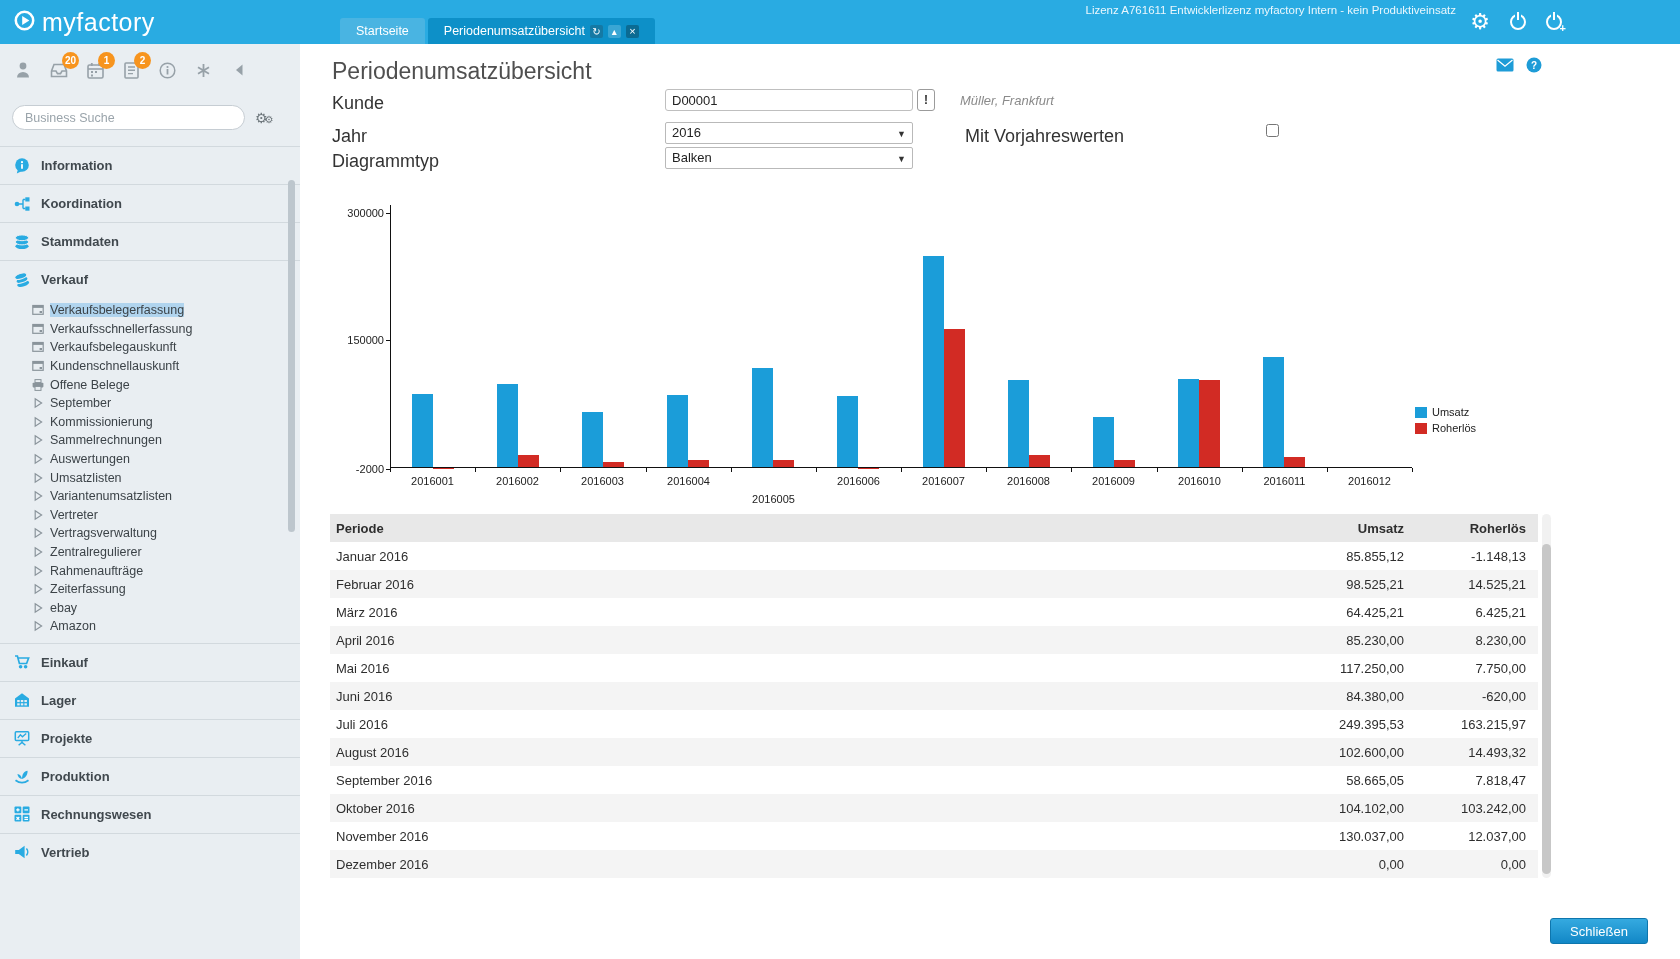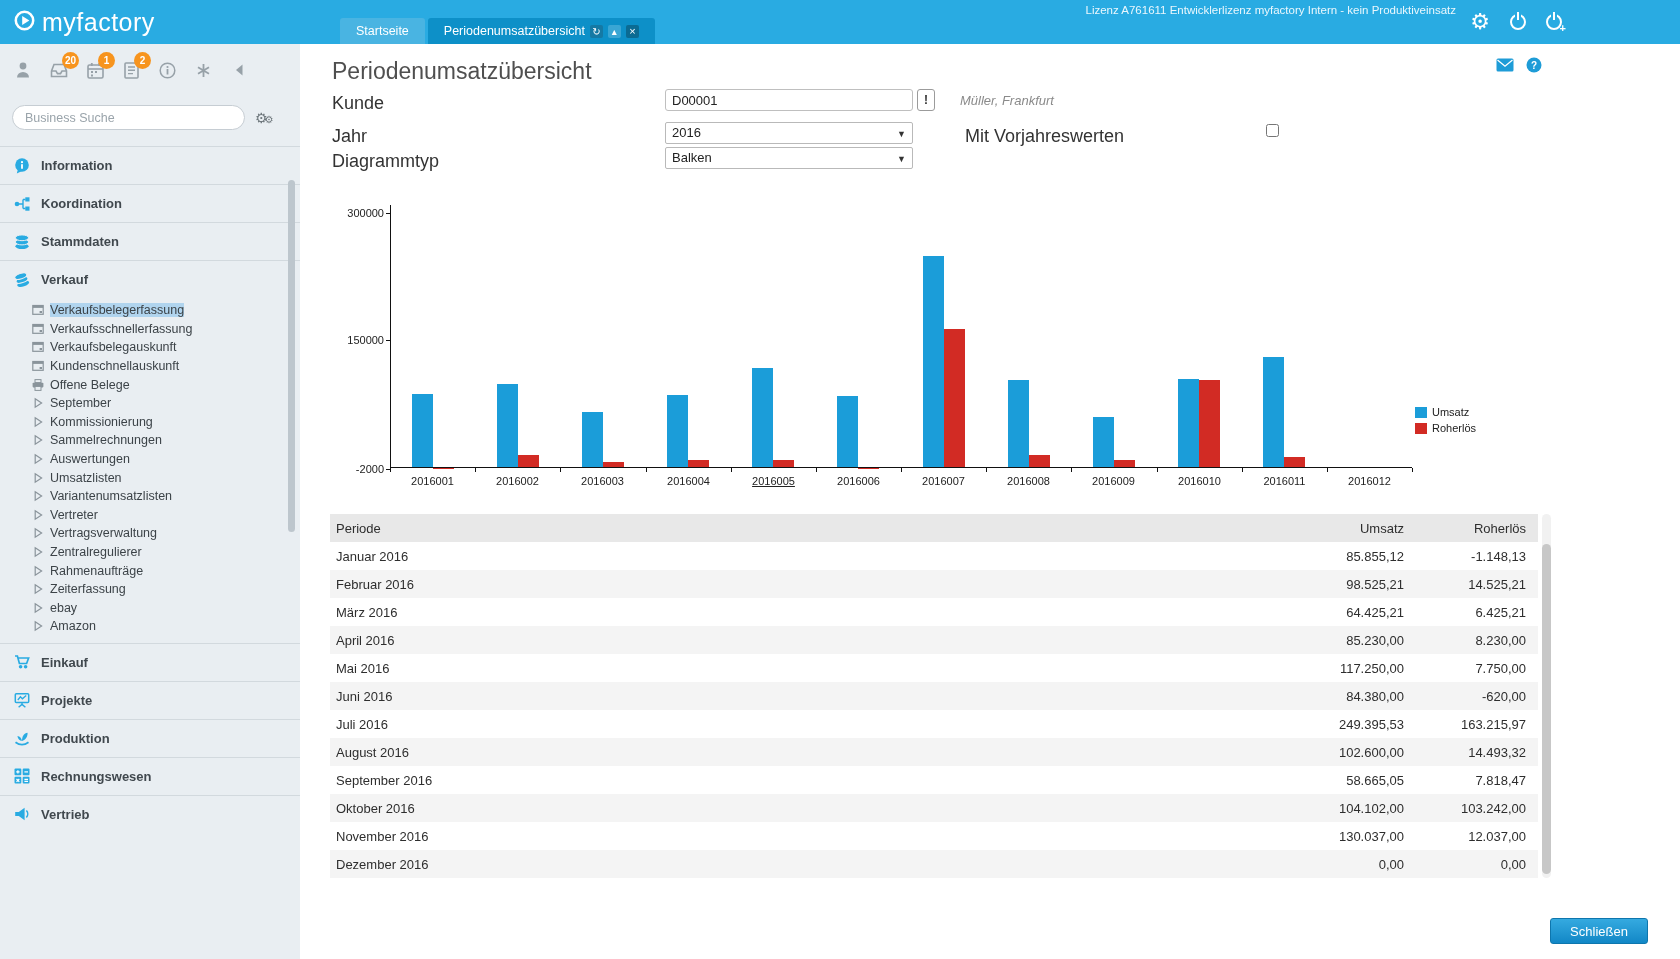--- a/index.html
+++ b/index.html
@@ -73,21 +73,21 @@
   #chart .axis { position:absolute; background:#111; }
   #chart .ytick-lbl { position:absolute; width:60px; text-align:right; font-size:11px; color:#222; }
   #chart .xtick-lbl { position:absolute; text-align:center; font-size:11px; color:#222; }
   #chart .bar { position:absolute; pointer-events:auto; }
   .legend { position:absolute; left:1115px; top:360px; font-size:11px; color:#222; }
   .legend-row { display:flex; align-items:center; gap:5px; height:16px; }
   .legend-swatch { width:12px; height:11px; }
 
   
   .ptable { position:absolute; left:30px; top:470px; width:1208px; border-collapse:collapse; table-layout:fixed; font-size:13px; color:#2e2e2e; }
-  .ptable th { background:#e8e8e8; height:28px; font-weight:normal; text-align:right; padding:0 12px 0 0; }
+  .ptable th { background:#e8e8e8; height:28px; font-weight:bold; text-align:right; padding:0 12px 0 0; }
   .ptable th:first-child { text-align:left; padding:0 0 0 6px; }
   .ptable td { height:28px; text-align:right; padding:0 12px 0 0; }
   .ptable td:first-child { text-align:left; padding:0 0 0 6px; }
   .ptable tbody tr:nth-child(even) { background:#f4f4f4; }
   .tbl-scroll-track { position:absolute; left:1242px; top:470px; width:9px; height:364px; background:#f1f1f1; border-radius:5px; }
   .tbl-scroll-thumb { position:absolute; left:1242px; top:500px; width:9px; height:330px; background:#c7c7c7; border-radius:5px; }
 
   .close-btn { position:absolute; right:32px; bottom:15px; width:98px; height:26px; border:1px solid #0e76ad; border-radius:3px;
                background:linear-gradient(#35aae0,#1287c6); color:#fff; font-size:13px; font-family:inherit; cursor:pointer; }
 </style>
@@ -383,20 +383,34 @@
       </div>
       <div class="nav-group">
         <span style="display:flex">
           <svg width="16" height="16" viewBox="0 0 16 16">
             <path d="M1 2 H3.4 L5.4 9.5 H12.6 L14.6 4 H4" fill="none" stroke="#29abe2" stroke-width="1.7"></path>
             <circle cx="6.6" cy="12.8" r="1.8" fill="#29abe2"></circle>
             <circle cx="11.6" cy="12.8" r="1.8" fill="#29abe2"></circle>
           </svg>
         </span>
         <span class="glabel">Einkauf</span>
+      </div>
+      <div class="nav-group">
+        <span style="display:flex">
+          <svg width="16" height="16" viewBox="0 0 16 16">
+            <path d="M1 6.5 L8 1.3 L15 6.5 V14.7 H1 Z" fill="#29abe2"></path>
+            <rect x="3.2" y="8" width="2.5" height="2.1" fill="#e9eef2"></rect>
+            <rect x="6.8" y="8" width="2.5" height="2.1" fill="#e9eef2"></rect>
+            <rect x="10.4" y="8" width="2.5" height="2.1" fill="#e9eef2"></rect>
+            <rect x="3.2" y="11.3" width="2.5" height="2.1" fill="#e9eef2"></rect>
+            <rect x="6.8" y="11.3" width="2.5" height="2.1" fill="#e9eef2"></rect>
+            <rect x="10.4" y="11.3" width="2.5" height="2.1" fill="#e9eef2"></rect>
+          </svg>
+        </span>
+        <span class="glabel">Lager</span>
       </div>
       <div class="nav-group">
         <span style="display:flex">
           <svg width="16" height="16" viewBox="0 0 16 16">
             <rect x="1.3" y="1.8" width="13.4" height="8.6" rx="1" fill="none" stroke="#29abe2" stroke-width="1.5"></rect>
             <path d="M3.8 8 L6.4 4.8 L8.4 6.8 L12.2 3.4" fill="none" stroke="#29abe2" stroke-width="1.3"></path>
             <path d="M8 10.4 V12.4 M8 12.4 L4.6 15.2 M8 12.4 L11.4 15.2" fill="none" stroke="#29abe2" stroke-width="1.4"></path>
           </svg>
         </span>
         <span class="glabel">Projekte</span>
@@ -504,21 +518,21 @@
       <div class="bar" style="left: 218px; top: 411px; width: 21px; height: 12px; background: rgb(210, 43, 36);"></div>
       <div class="xtick-lbl" style="left: 175px; top: 431px; width: 85px;">2016002</div>
       <div class="bar" style="left: 282px; top: 368px; width: 21px; height: 55px; background: rgb(27, 157, 217);"></div>
       <div class="bar" style="left: 303px; top: 418px; width: 21px; height: 5px; background: rgb(210, 43, 36);"></div>
       <div class="xtick-lbl" style="left: 260px; top: 431px; width: 85px;">2016003</div>
       <div class="bar" style="left: 367px; top: 351px; width: 21px; height: 72px; background: rgb(27, 157, 217);"></div>
       <div class="bar" style="left: 388px; top: 416px; width: 21px; height: 7px; background: rgb(210, 43, 36);"></div>
       <div class="xtick-lbl" style="left: 346px; top: 431px; width: 85px;">2016004</div>
       <div class="bar" style="left: 452px; top: 324px; width: 21px; height: 99px; background: rgb(27, 157, 217);"></div>
       <div class="bar" style="left: 473px; top: 416px; width: 21px; height: 7px; background: rgb(210, 43, 36);"></div>
-      <div class="xtick-lbl" style="left: 431px; top: 431px; width: 85px; text-decoration: underline;">2016005</div>
+      <div class="xtick-lbl" style="left: 431px; top: 449px; width: 85px;">2016005</div>
       <div class="bar" style="left: 537px; top: 352px; width: 21px; height: 71px; background: rgb(27, 157, 217);"></div>
       <div class="bar" style="left: 558px; top: 424px; width: 21px; height: 1px; background: rgb(210, 43, 36);"></div>
       <div class="xtick-lbl" style="left: 516px; top: 431px; width: 85px;">2016006</div>
       <div class="bar" style="left: 623px; top: 212px; width: 21px; height: 211px; background: rgb(27, 157, 217);"></div>
       <div class="bar" style="left: 644px; top: 285px; width: 21px; height: 138px; background: rgb(210, 43, 36);"></div>
       <div class="xtick-lbl" style="left: 601px; top: 431px; width: 85px;">2016007</div>
       <div class="bar" style="left: 708px; top: 336px; width: 21px; height: 87px; background: rgb(27, 157, 217);"></div>
       <div class="bar" style="left: 729px; top: 411px; width: 21px; height: 12px; background: rgb(210, 43, 36);"></div>
       <div class="xtick-lbl" style="left: 686px; top: 431px; width: 85px;">2016008</div>
       <div class="bar" style="left: 793px; top: 373px; width: 21px; height: 50px; background: rgb(27, 157, 217);"></div>

